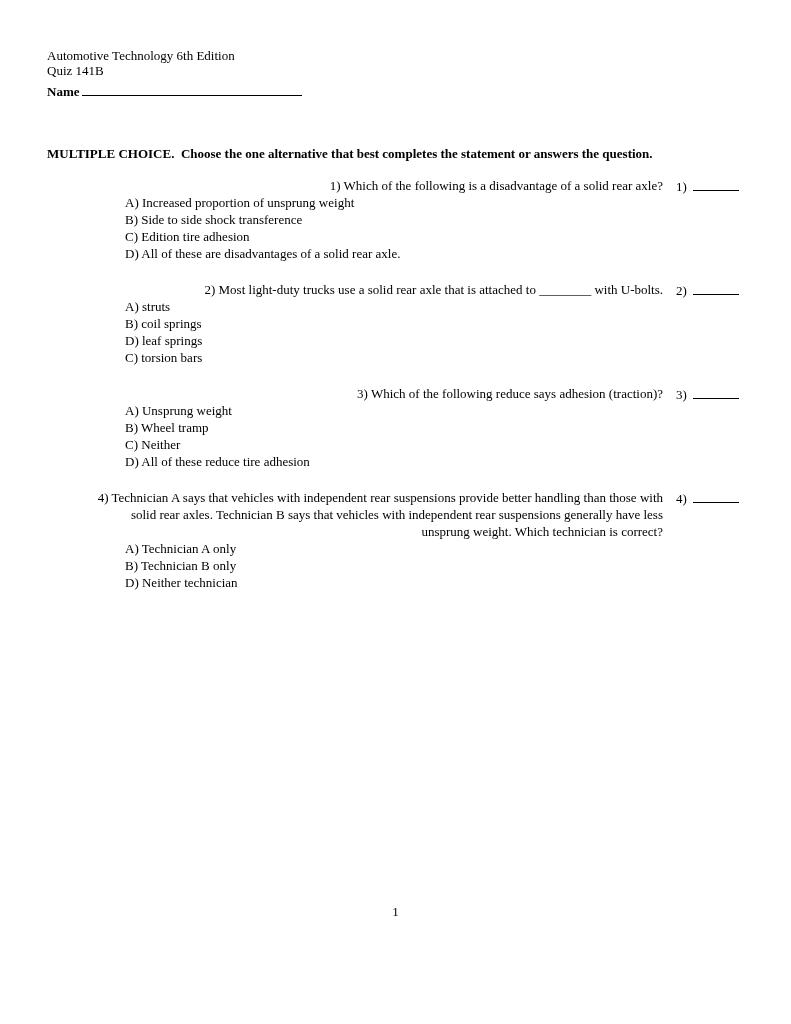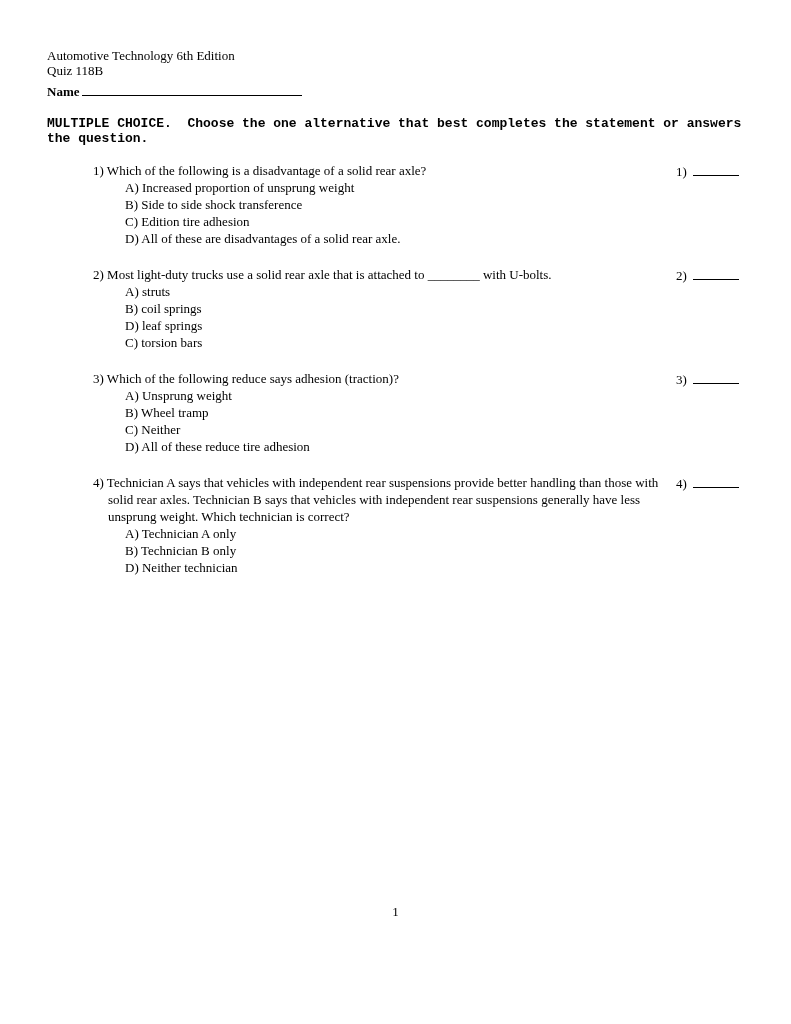--- a/index.html
+++ b/index.html
@@ -19,36 +19,36 @@
   .name-row { margin-top: 4px; font-weight: bold; }
   .name-blank {
     display: inline-block;
     width: 220px;
     height: 13px;
     border-bottom: 1.2px solid #000;
     margin-left: 2px;
     vertical-align: baseline;
   }
   .instructions {
-    margin-top: 16px;
+    margin-top: 46px;
     font-weight: bold;
     white-space: pre-wrap;
     line-height: 15px;
-    font-family: Liberation Mono, monospace;
   }
   .questions { margin-top: 16px; }
   .question {
     position: relative;
     margin-bottom: 19px;
     line-height: 17px;
   }
   .q-main { width: 616px; }
   .q-text {
     padding-left: 61px;
     text-indent: -15px;
+    text-align: right;
   }
   .q-options { padding-left: 78px; }
   .option { line-height: 17px; }
   .opt-label { display: inline; }
   .q-answer {
     position: absolute;
     left: 629px;
     top: 0;
     white-space: nowrap;
   }
@@ -68,21 +68,21 @@
     text-align: center;
   }
 </style>
 </head>
 <body>
 
 <div class="page">
 
   <div class="doc-header">
     <div>Automotive Technology 6th Edition</div>
-    <div>Quiz 118B</div>
+    <div>Quiz 141B</div>
   </div>
 
   <div class="name-row">
     <span>Name</span><span class="name-blank"></span>
   </div>
 
   <div class="instructions">MULTIPLE CHOICE.  Choose the one alternative that best completes the statement or answers the question.</div>
 
   <div class="questions">
 

